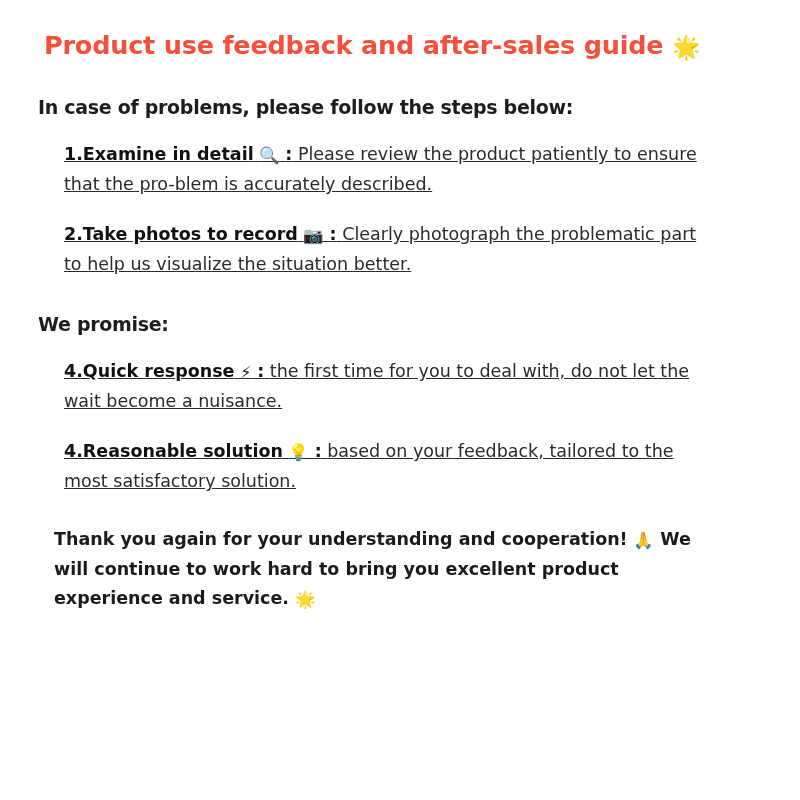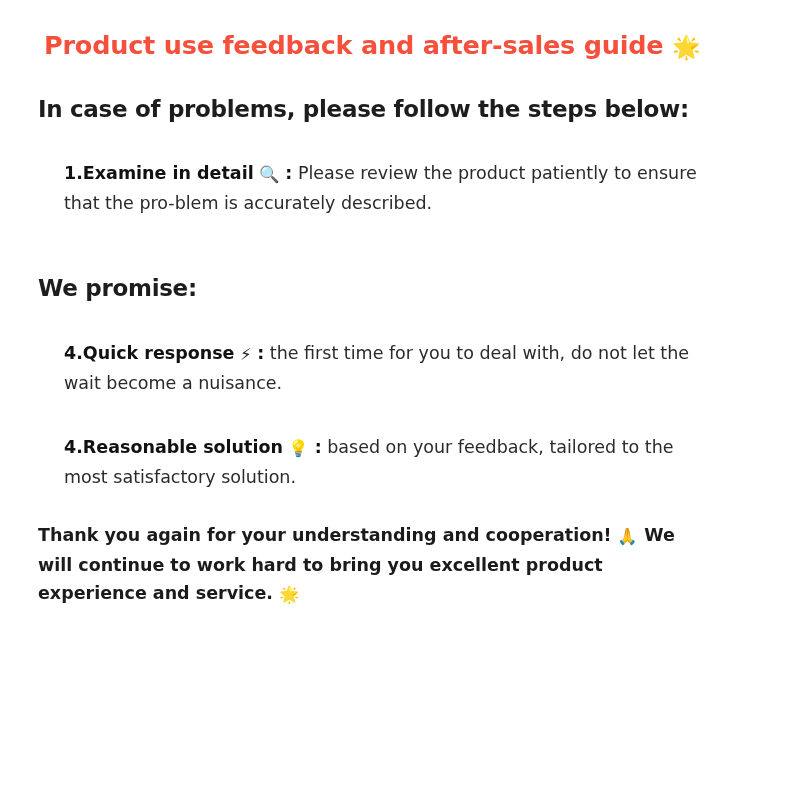--- a/index.html
+++ b/index.html
@@ -28,47 +28,48 @@
     letter-spacing: -0.2px;
     margin: 8px 0 0 6px;
     line-height: 1.2;
     white-space: nowrap;
   }
   .doc-title .title-emoji {
     font-size: 23px;
     vertical-align: -1px;
   }
   .section-heading {
-    font-size: 23px;
+    font-size: 19px;
     font-weight: bold;
     color: #1d1d1d;
     margin: 34px 0 0 0;
     line-height: 1.2;
     letter-spacing: -0.3px;
   }
   .section-heading.promise {
-    margin-top: 58px;
+    margin-top: 34px;
   }
   .step {
-    margin: 36px 0 0 26px;
+    margin: 22px 0 0 26px;
     font-size: 17.5px;
     line-height: 1.62;
     color: #2a2a2a;
     max-width: 700px;
+    text-decoration: underline;
   }
   .step .step-lead {
     font-weight: bold;
     color: #111111;
   }
   .step .emoji {
     font-size: 16.5px;
     vertical-align: -1px;
   }
   .closing {
-    margin: 30px 0 0 0;
+    margin: 30px 0 0 16px;
     font-size: 17.5px;
     font-weight: bold;
     line-height: 1.62;
     color: #1b1b1b;
     max-width: 716px;
   }
   .closing .emoji {
     font-weight: normal;
     font-size: 16.5px;
     vertical-align: -1px;
@@ -89,20 +90,26 @@
 
   <h2 class="section-heading">In case of problems, please follow the steps below:</h2>
 
   <p class="step">
     <span class="step-lead">1.Examine in detail</span>
     <span class="emoji">🔍</span>
     <span class="step-lead">:</span>
     <span> Please review the product patiently to ensure that the pro-blem is accurately described.</span>
   </p>
 
+  <p class="step">
+    <span class="step-lead">2.Take photos to record</span>
+    <span class="emoji">📷</span>
+    <span class="step-lead">:</span>
+    <span> Clearly photograph the problematic part to help us visualize the situation better.</span>
+  </p>
 
 
   <h2 class="section-heading promise">We promise:</h2>
 
   <p class="step">
     <span class="step-lead">4.Quick response</span>
     <span class="emoji">⚡</span>
     <span class="step-lead">:</span>
     <span> the first time for you to deal with, do not let the wait become a nuisance.</span>
   </p>

